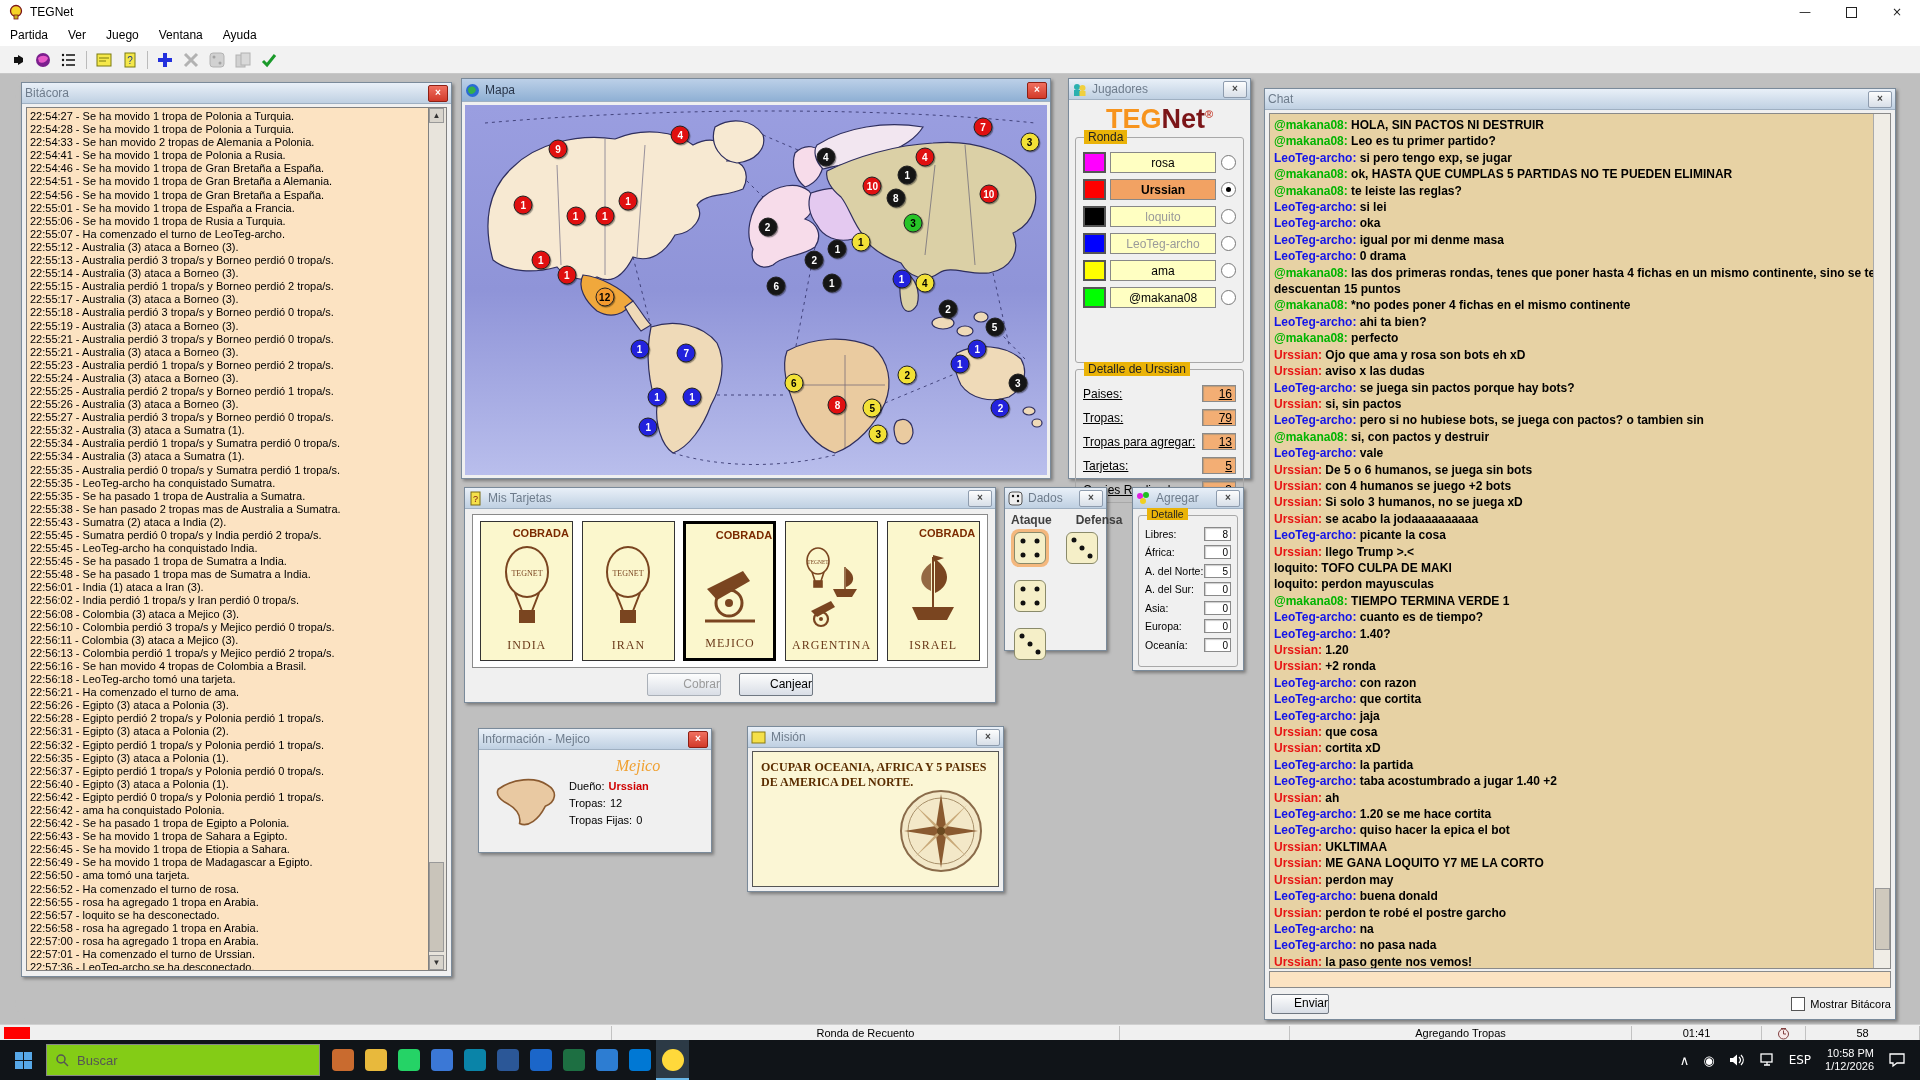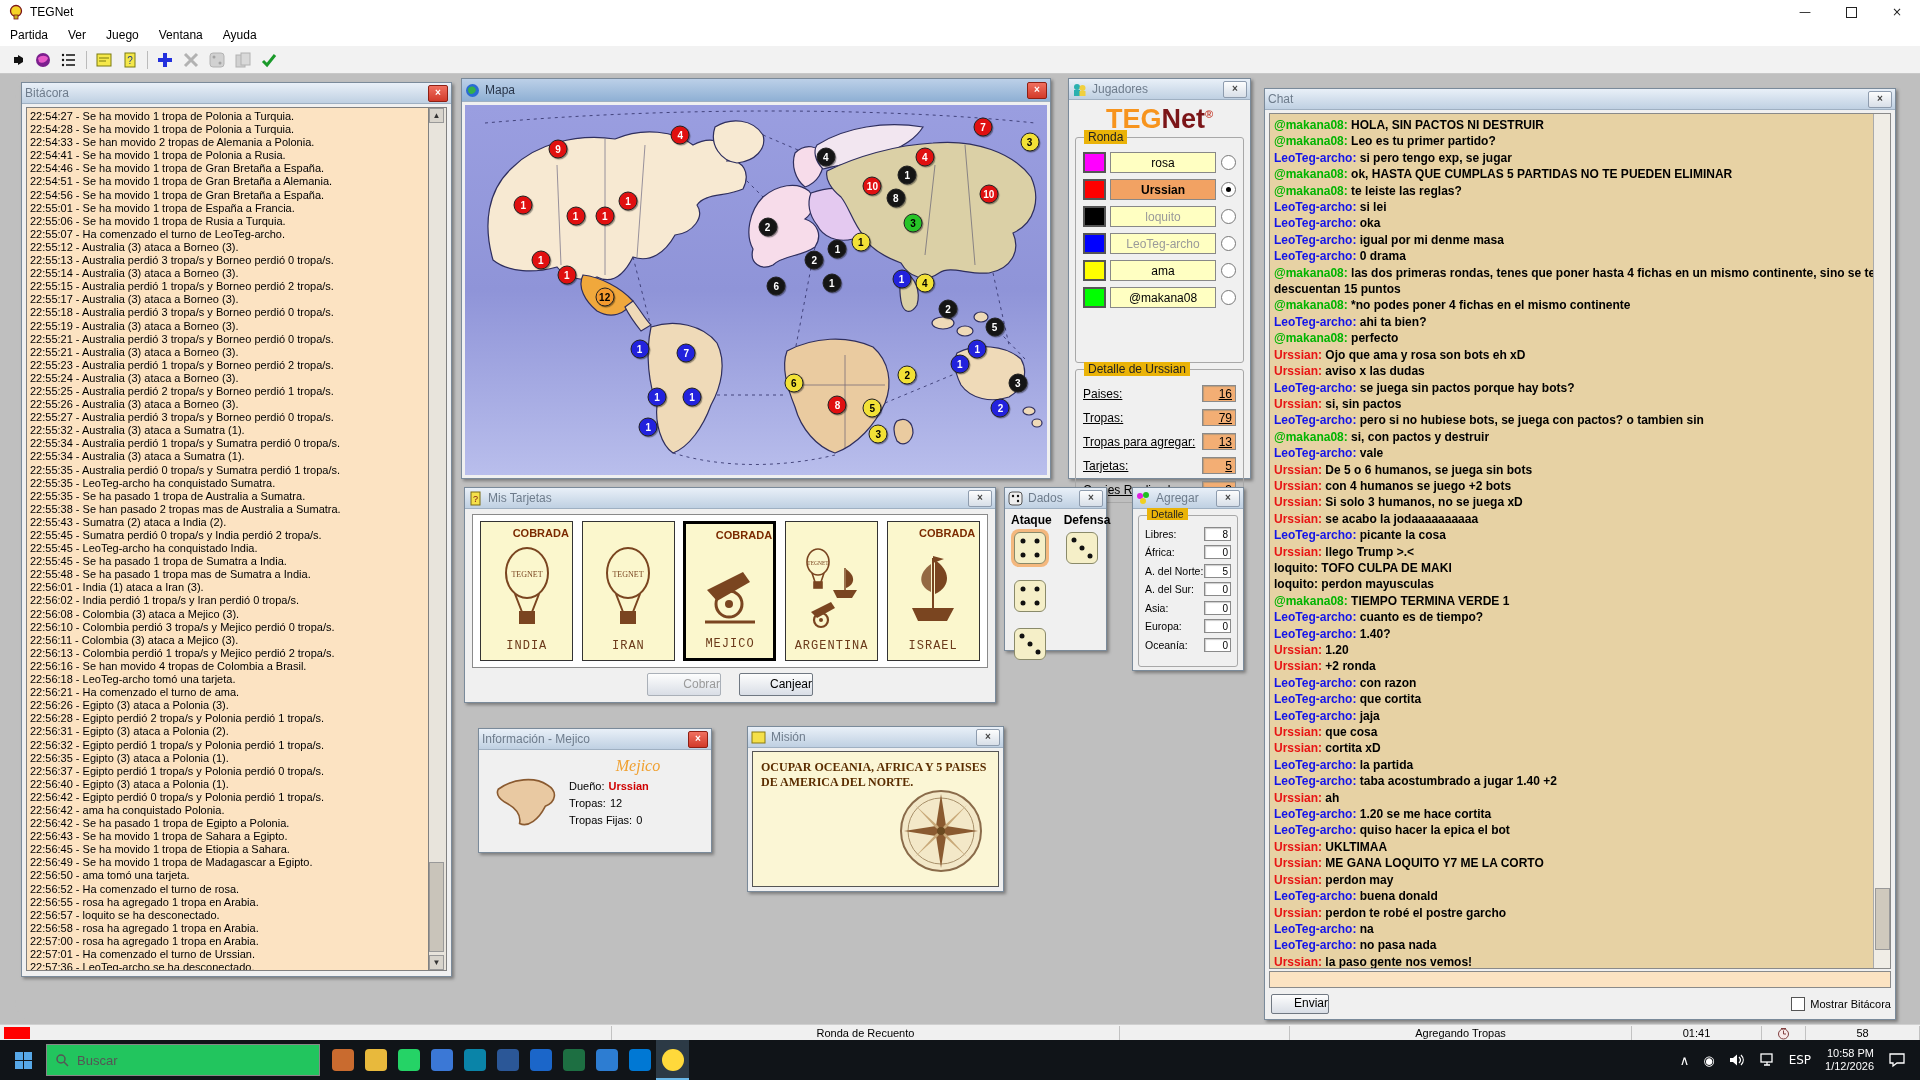--- a/index.html
+++ b/index.html
@@ -71,27 +71,27 @@
     font-size:12px;text-align:right;padding-right:3px;line-height:17px;box-sizing:border-box;}
   
   .cards-panel{position:absolute;left:7px;top:26px;right:7px;height:152px;background:#FFFFFF;
     border:1px solid #8A8A8A;display:flex;align-items:center;justify-content:space-around;padding:0 3px;}
   .card{width:93px;height:140px;background:#FBF7CD;border:1px solid #333;box-sizing:border-box;
     display:flex;flex-direction:column;align-items:center;position:relative;}
   .card.sel{border:3px solid #000;}
   .card .cob{font-size:11px;font-weight:bold;color:#7B2A00;margin-top:5px;height:13px;margin-left:28px;}
   .card .art{flex:1;display:flex;align-items:center;justify-content:center;}
   .card .art svg{width:62px;height:88px;}
-  .card .cname{font-family:Liberation Mono, monospace;font-size:12px;color:#6B3A1A;margin-bottom:7px;letter-spacing:1px;}
+  .card .cname{font-family:Liberation Serif, serif;font-size:12px;color:#6B3A1A;margin-bottom:7px;letter-spacing:1px;}
   .btnrow{position:absolute;left:0;right:0;bottom:6px;display:flex;justify-content:center;gap:18px;}
   .btn{min-width:72px;height:21px;background:linear-gradient(#FDFDFD,#D9DEE6);border:1px solid #707882;
     font-size:12px;color:#000;text-align:right;line-height:20px;border-radius:2px;}
   .btn.dis{color:#9A9A9A;border-color:#AAB0B8;}
   
-  .dice-head{display:flex;font-size:12px;font-weight:bold;color:#000000;margin:4px 6px 2px;gap:12px;}
+  .dice-head{display:flex;font-size:12px;font-weight:bold;color:#404040;margin:4px 6px 2px;gap:24px;}
   .dice-cols{display:flex;margin:0 6px;gap:14px;}
   .dcol{display:flex;flex-direction:column;gap:10px;}
   .die{width:30px;height:30px;background:#F5EFC8;border:1px solid #8A8A6A;border-radius:6px;position:relative;}
   .die .pip{position:absolute;width:5px;height:5px;border-radius:50%;background:#111;transform:translate(-50%,-50%);}
   .diewrap{padding:3px;}
   .diewrap.hl{background:#F4B87E;border-radius:8px;}
   
   .arow{display:flex;align-items:center;justify-content:space-between;margin:4.5px 1px;font-size:10.5px;color:#000;}
   .aval{width:27px;height:14px;background:#FFF;border:1px solid #8A8A8A;box-shadow:inset 1px 1px 1px #ccc;
     font-size:10px;text-align:right;padding-right:2px;line-height:14px;box-sizing:border-box;}
@@ -123,21 +123,21 @@
   .statusbar{position:absolute;left:0;top:1024px;width:1920px;height:16px;background:#F0F0F0;
     border-top:1px solid #D0D0D0;display:flex;align-items:center;font-size:11px;color:#000;}
   .seg{height:14px;border-right:1px solid #C2C2C2;display:flex;align-items:center;justify-content:center;
     box-sizing:border-box;}
   .turnsw{width:26px;height:12px;margin:0 4px;}
   
   .taskbar{position:absolute;left:0;top:1040px;width:1920px;height:40px;background:#101418;display:flex;align-items:center;}
   .startbtn{width:46px;height:40px;display:flex;align-items:center;justify-content:center;}
   .winlogo{display:grid;grid-template-columns:8px 8px;grid-template-rows:8px 8px;gap:1px;}
   .winlogo i{background:#57A8E8;display:block;}
-  .searchbox{width:272px;height:30px;background:#22c55e;border:1px solid #888;display:flex;align-items:center;
+  .searchbox{width:272px;height:30px;background:#84cc16;border:1px solid #888;display:flex;align-items:center;
     font-size:13px;color:#555;margin-right:6px;}
   .searchbox svg{margin:0 8px;}
   .tapp{width:33px;height:40px;display:flex;align-items:center;justify-content:center;}
   .tapp.active{background:#2C3A46;box-shadow:inset 0 -2px 0 #6AB8E8;}
   .tapp .ic{width:22px;height:22px;border-radius:4px;}
   .tray{margin-left:auto;display:flex;align-items:center;color:#FFF;gap:14px;padding-right:14px;}
   .tray .tico{font-size:13px;font-family:"DejaVu Sans",sans-serif;display:flex;align-items:center;}
   .clockblk{text-align:right;font-size:11px;line-height:13px;}
 </style>
 </head>

